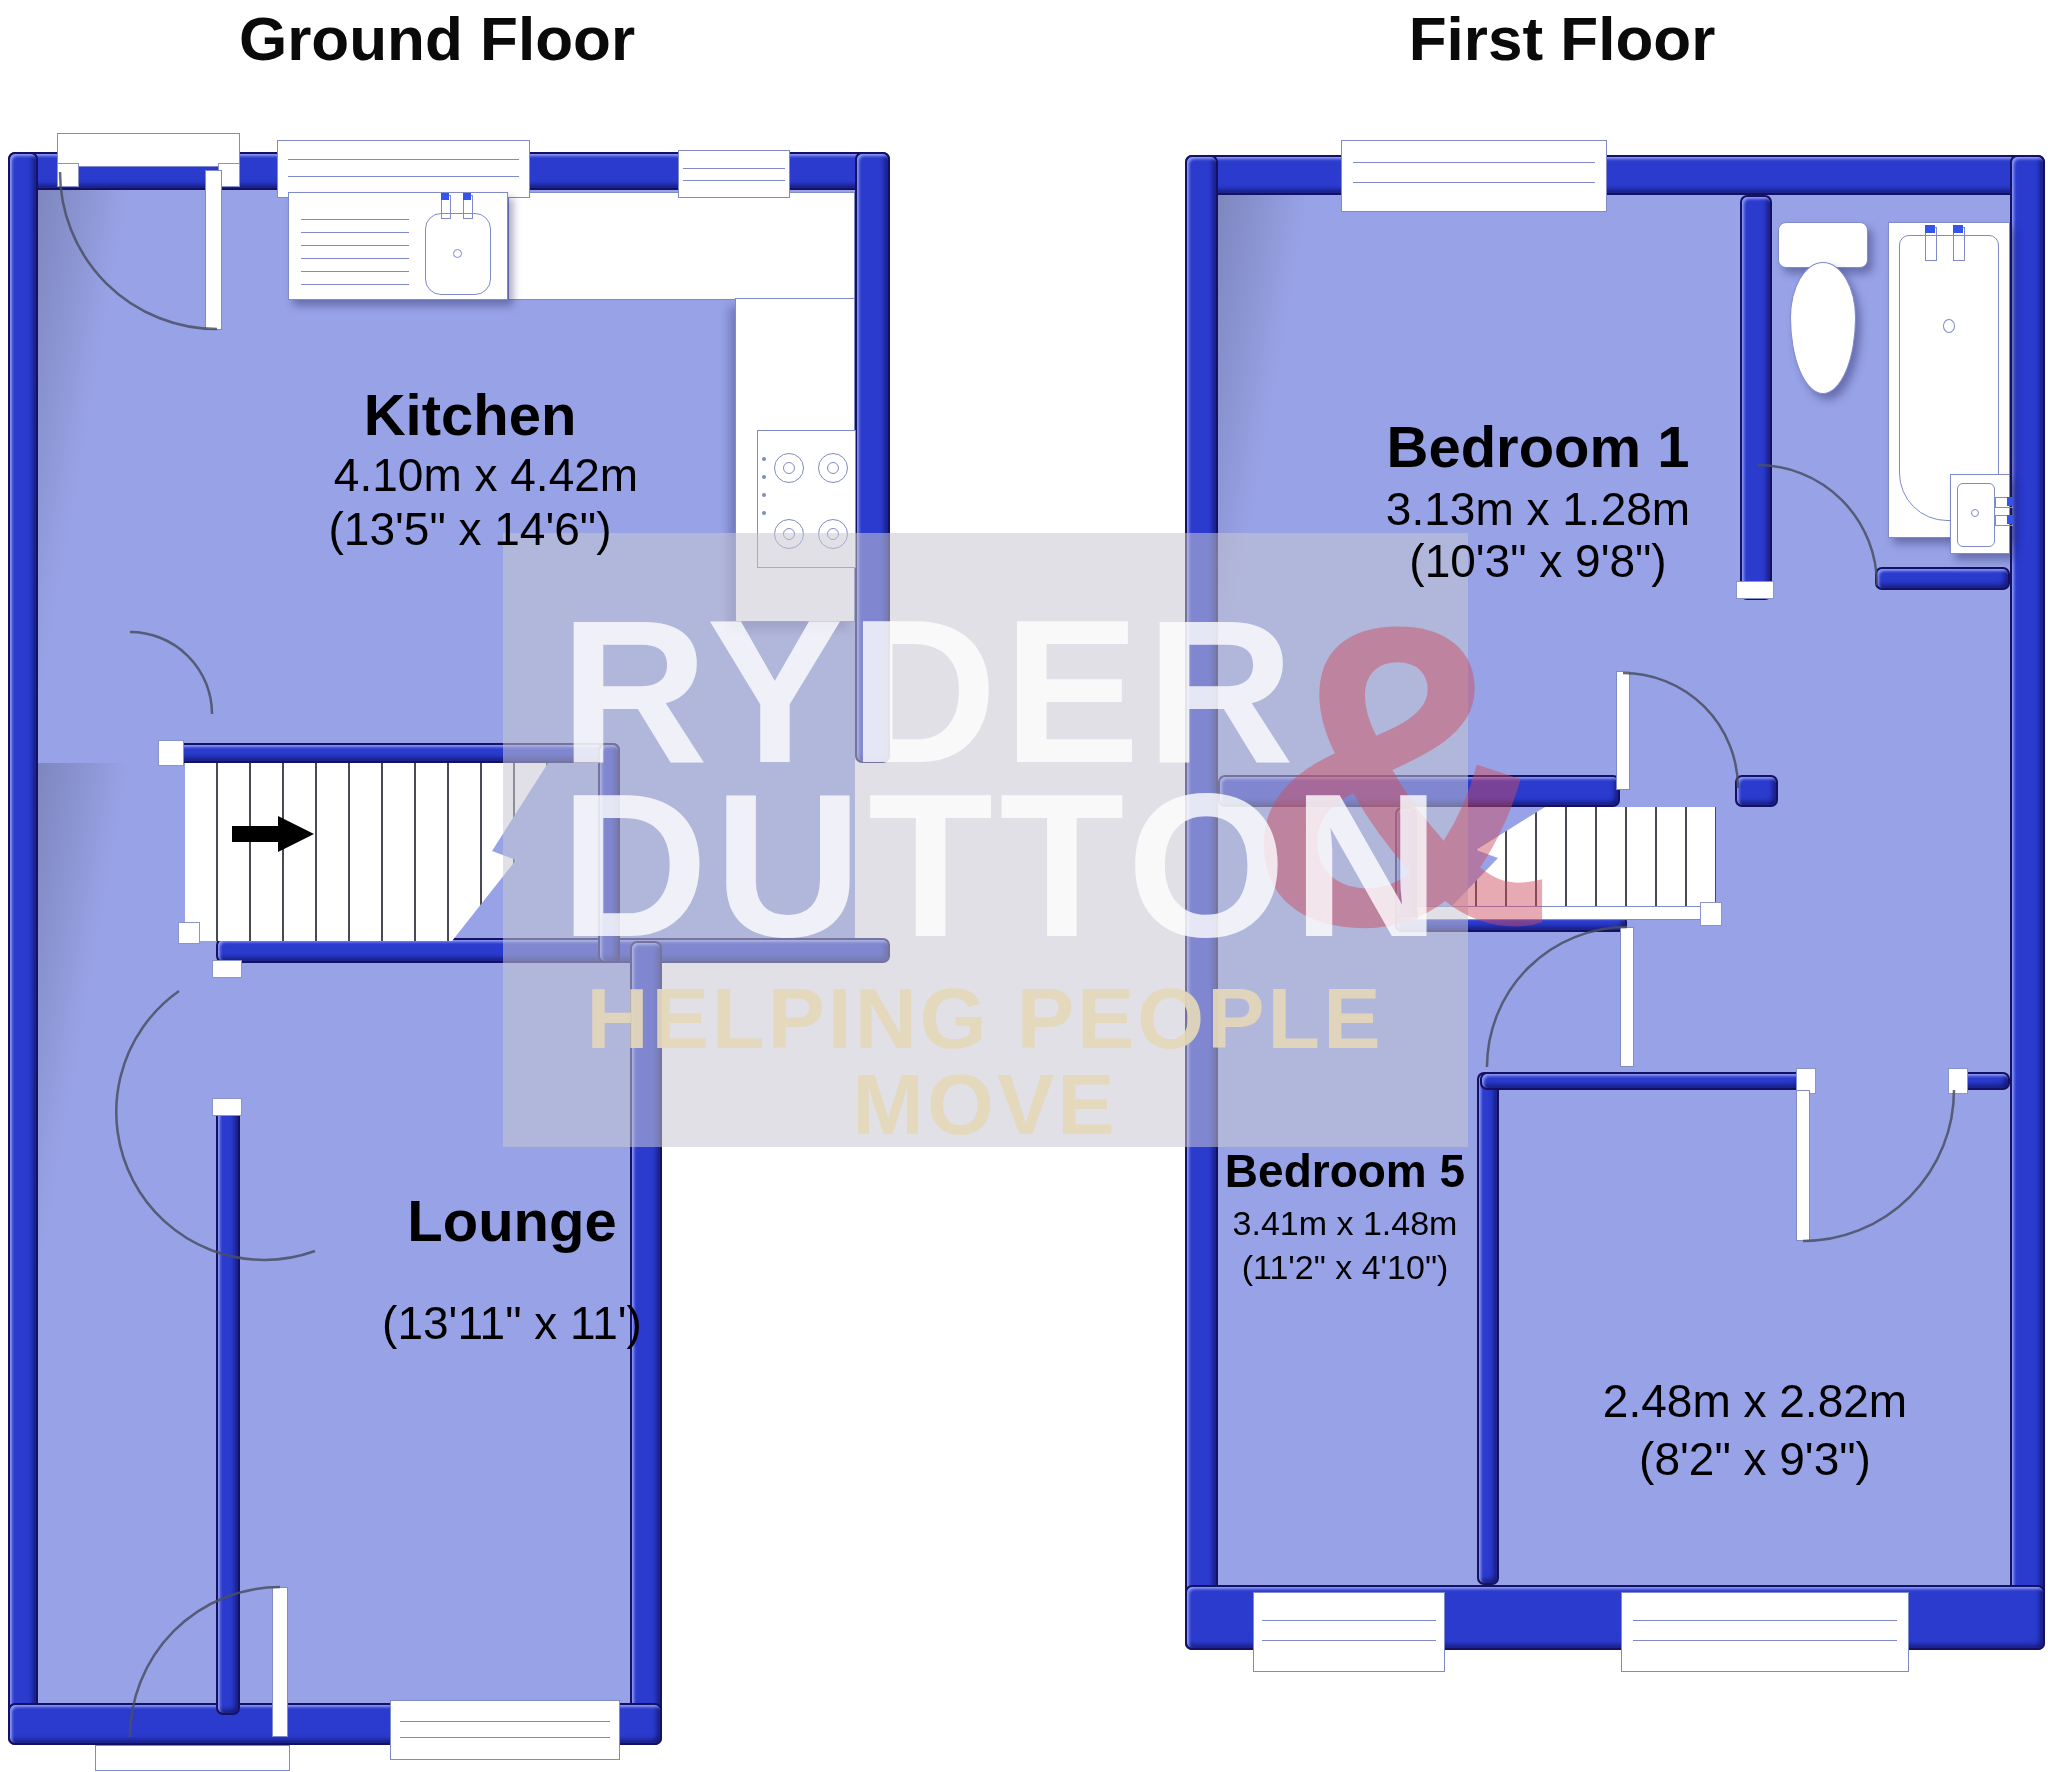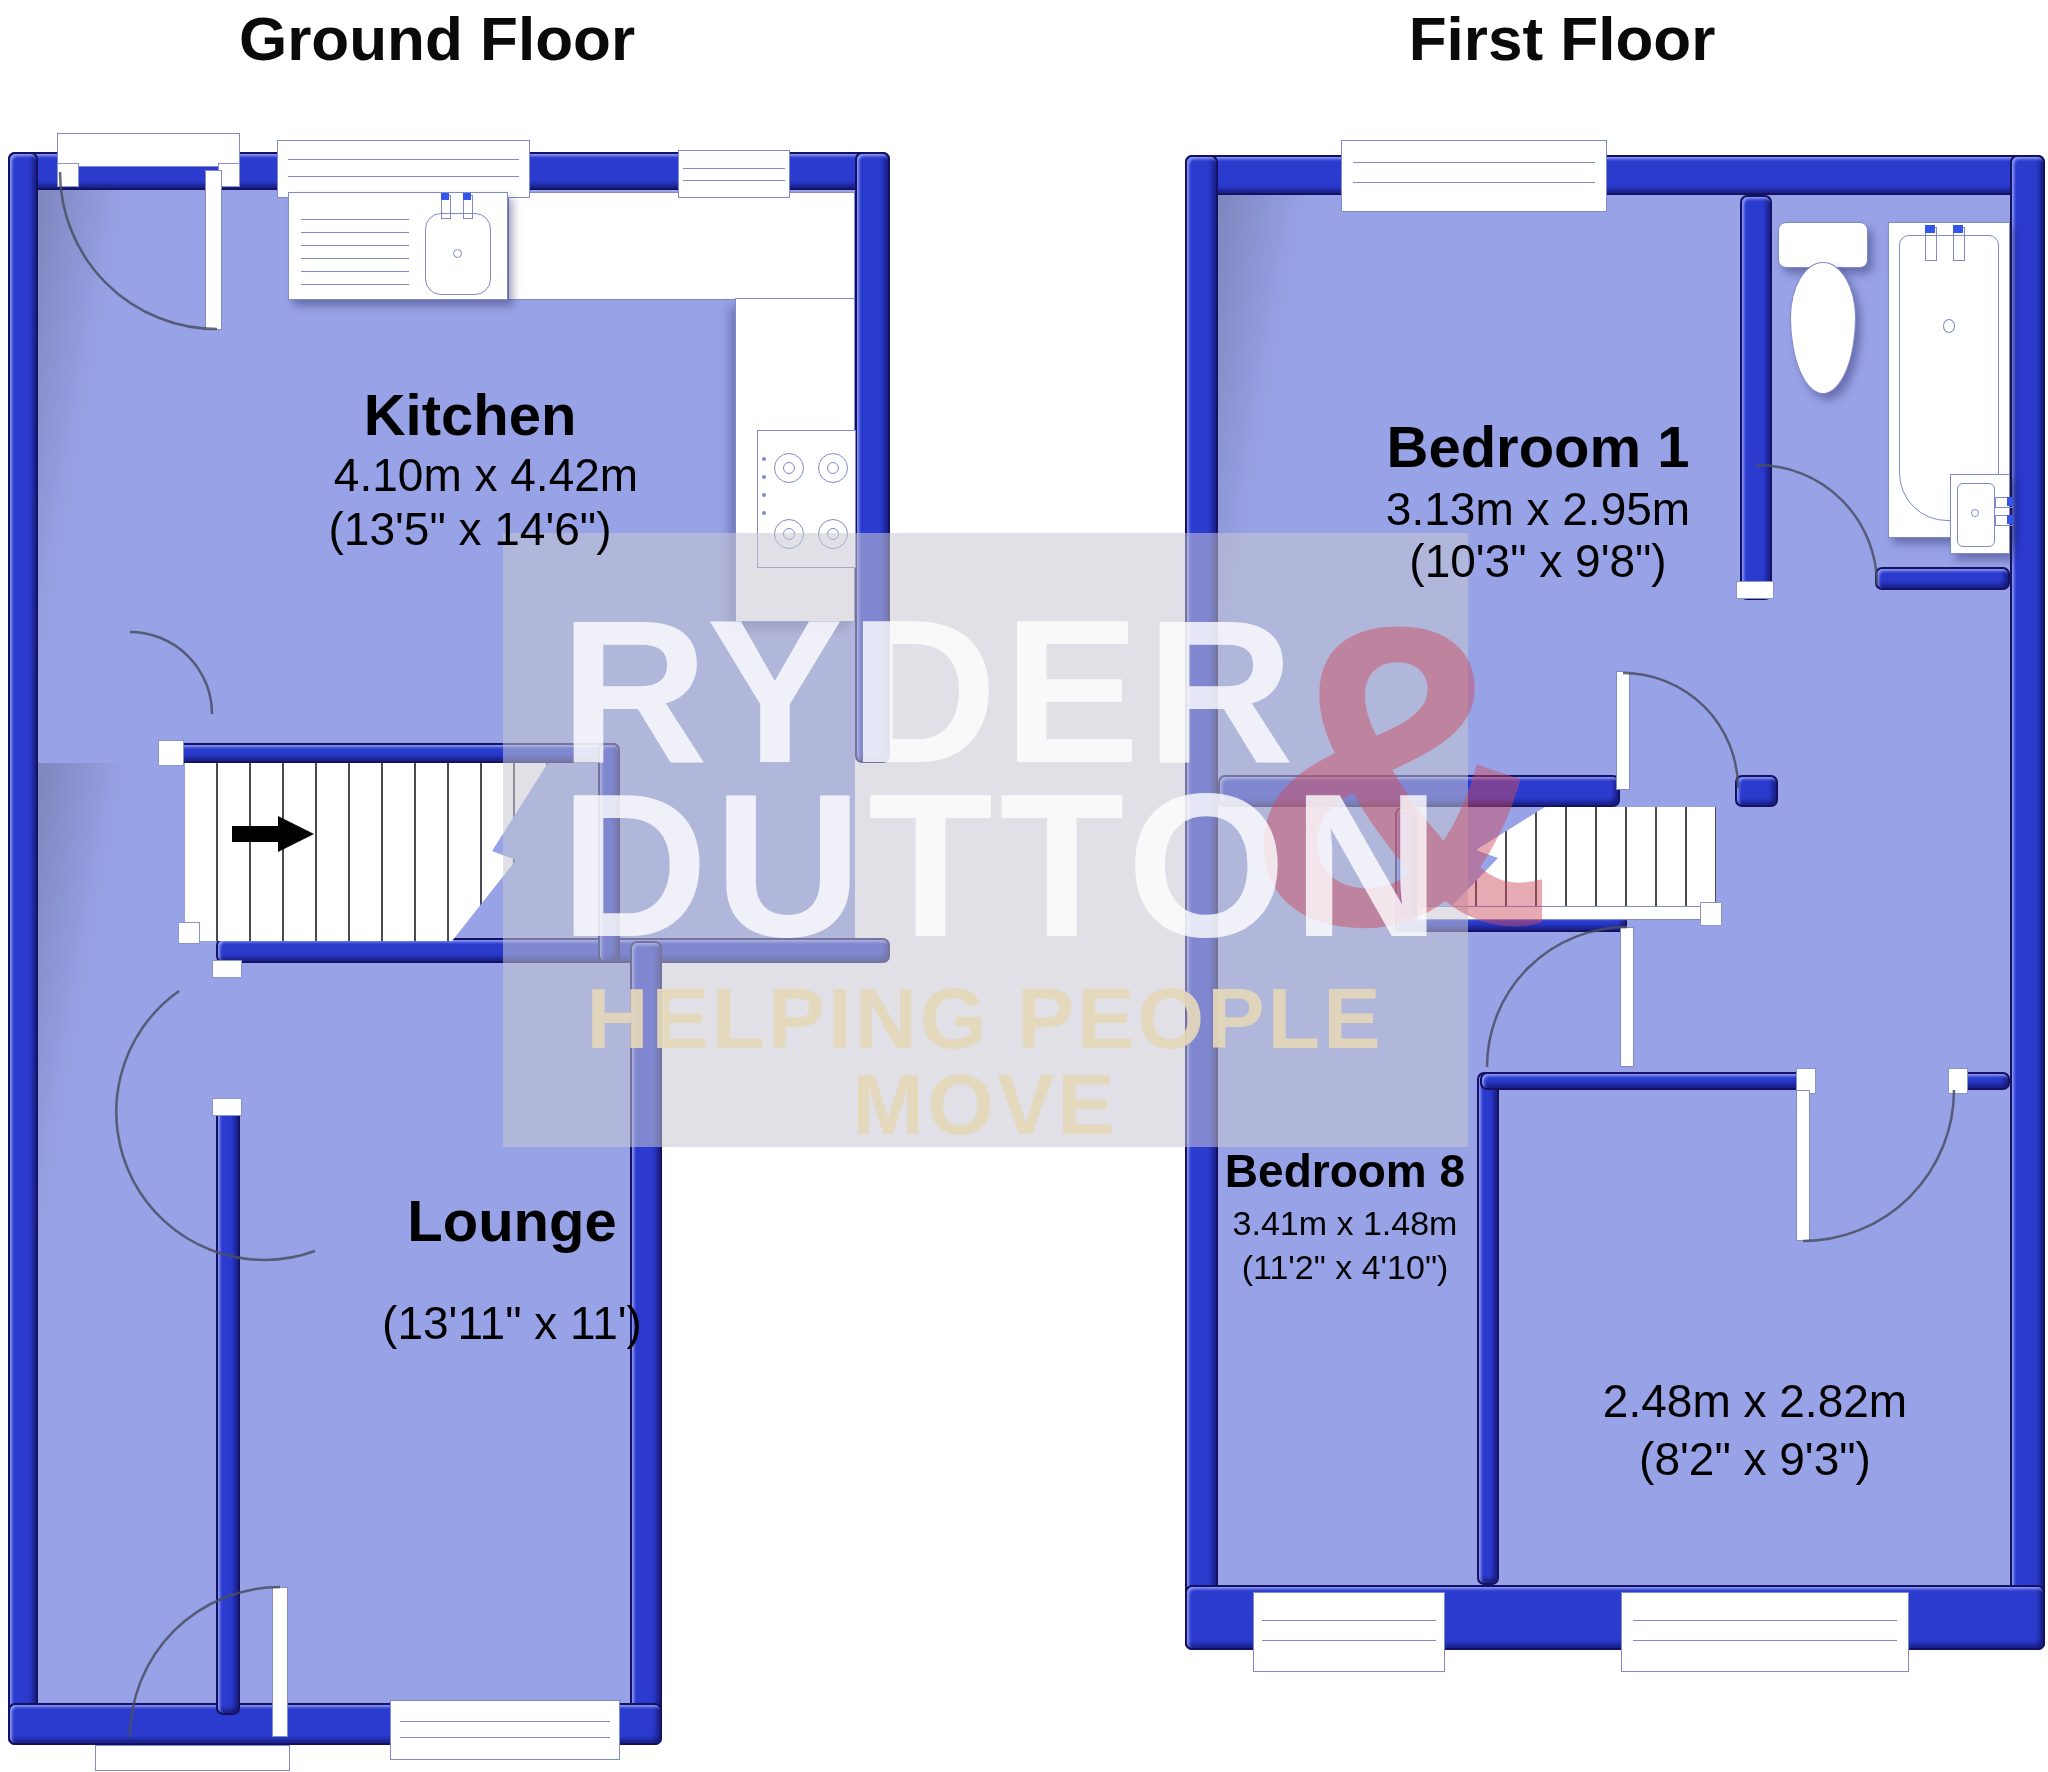--- a/index.html
+++ b/index.html
@@ -198,23 +198,23 @@
   <div class="floor-title z7" style="left:137px;top:8px;width:600px;">Ground Floor</div>
 
   <div class="rname z7" style="left:270px;top:386px;width:400px;">Kitchen</div>
   <div class="rdim z7" style="left:286px;top:452px;width:400px;text-align:center;">4.10m x 4.42m</div>
   <div class="rdim z7" style="left:270px;top:506px;width:400px;">(13'5" x 14'6")</div>
 
   <div class="rname z7" style="left:312px;top:1192px;width:400px;">Lounge</div>
   <div class="rdim z7" style="left:312px;top:1300px;width:400px;">(13'11" x 11')</div>
 
   <div class="rname z7" style="left:1338px;top:418px;width:400px;">Bedroom 1</div>
-  <div class="rdim z7" style="left:1338px;top:486px;width:400px;">3.13m x 2.95m</div>
+  <div class="rdim z7" style="left:1338px;top:486px;width:400px;">3.13m x 1.28m</div>
   <div class="rdim z7" style="left:1338px;top:538px;width:400px;">(10'3" x 9'8")</div>
 
-  <div class="rname z7" style="left:1195px;top:1148px;width:300px;font-size:46px;">Bedroom 8</div>
+  <div class="rname z7" style="left:1195px;top:1148px;width:300px;font-size:46px;">Bedroom 5</div>
   <div class="rdim z7" style="left:1195px;top:1206px;width:300px;font-size:34px;">3.41m x 1.48m</div>
   <div class="rdim z7" style="left:1195px;top:1250px;width:300px;font-size:34px;">(11'2" x 4'10")</div>
 
   <div class="rdim z7" style="left:1555px;top:1378px;width:400px;">2.48m x 2.82m</div>
   <div class="rdim z7" style="left:1555px;top:1436px;width:400px;">(8'2" x 9'3")</div>
 
 </div>
 
 </body></html>

